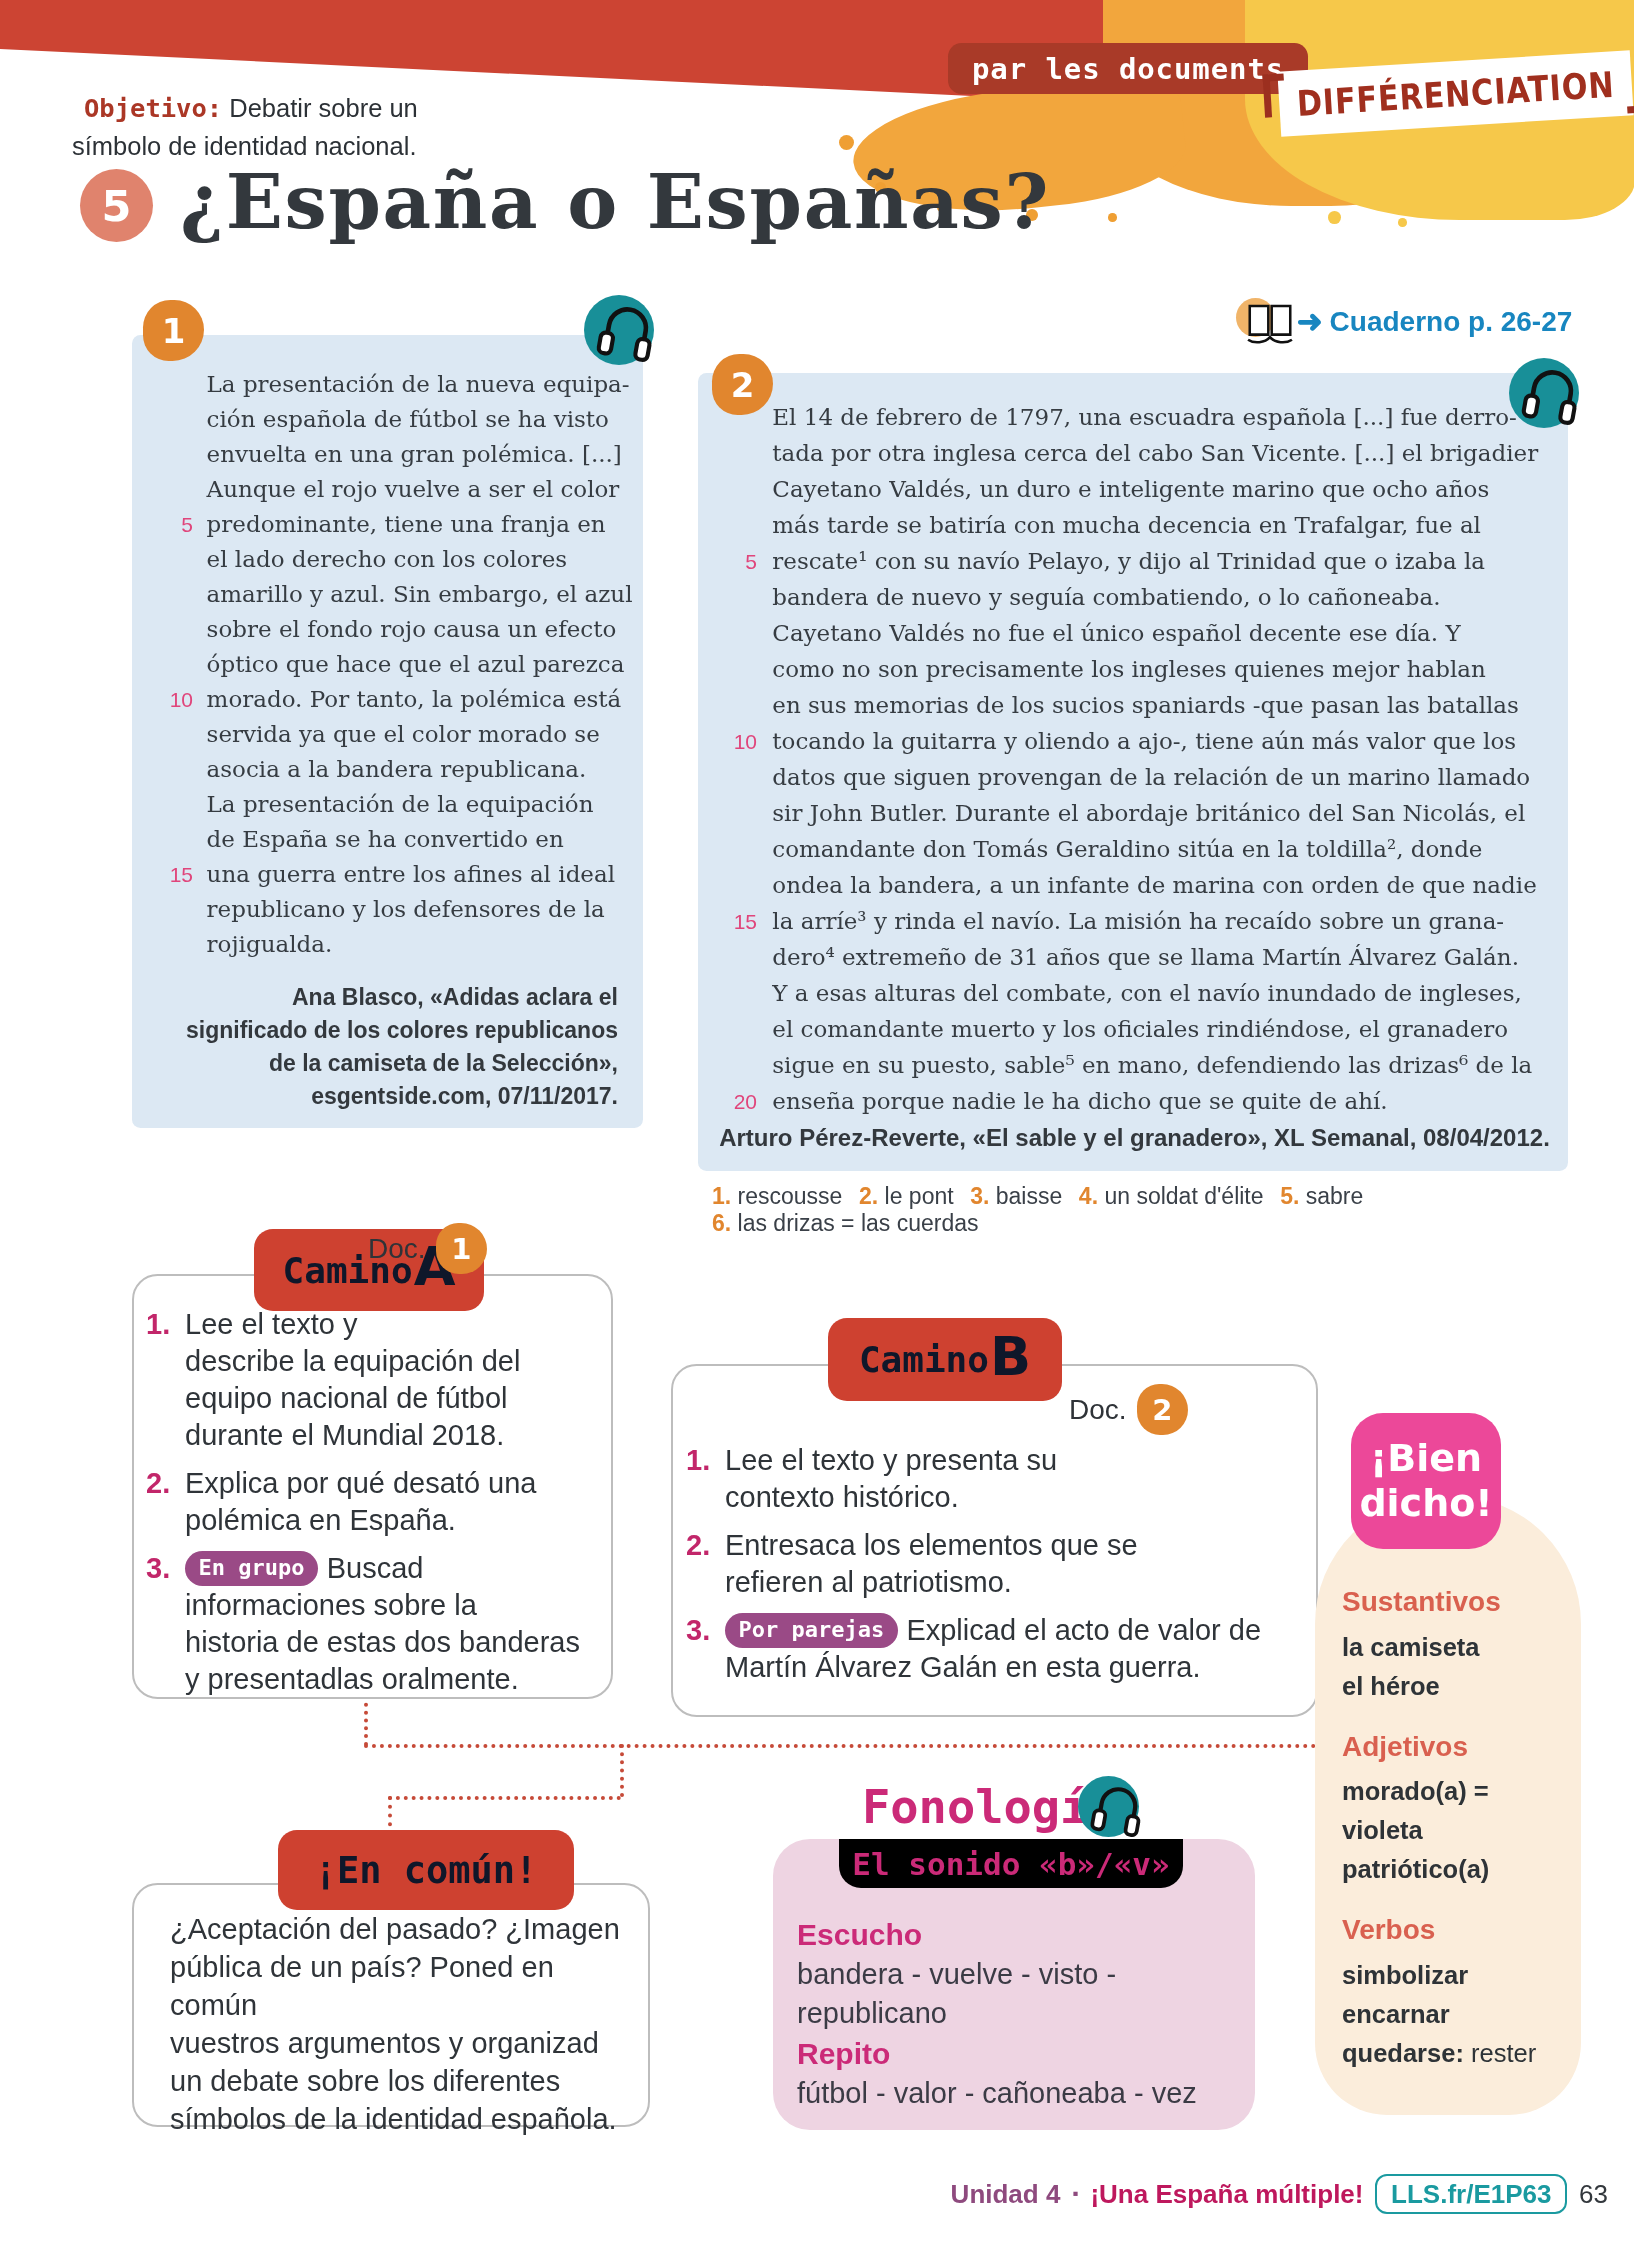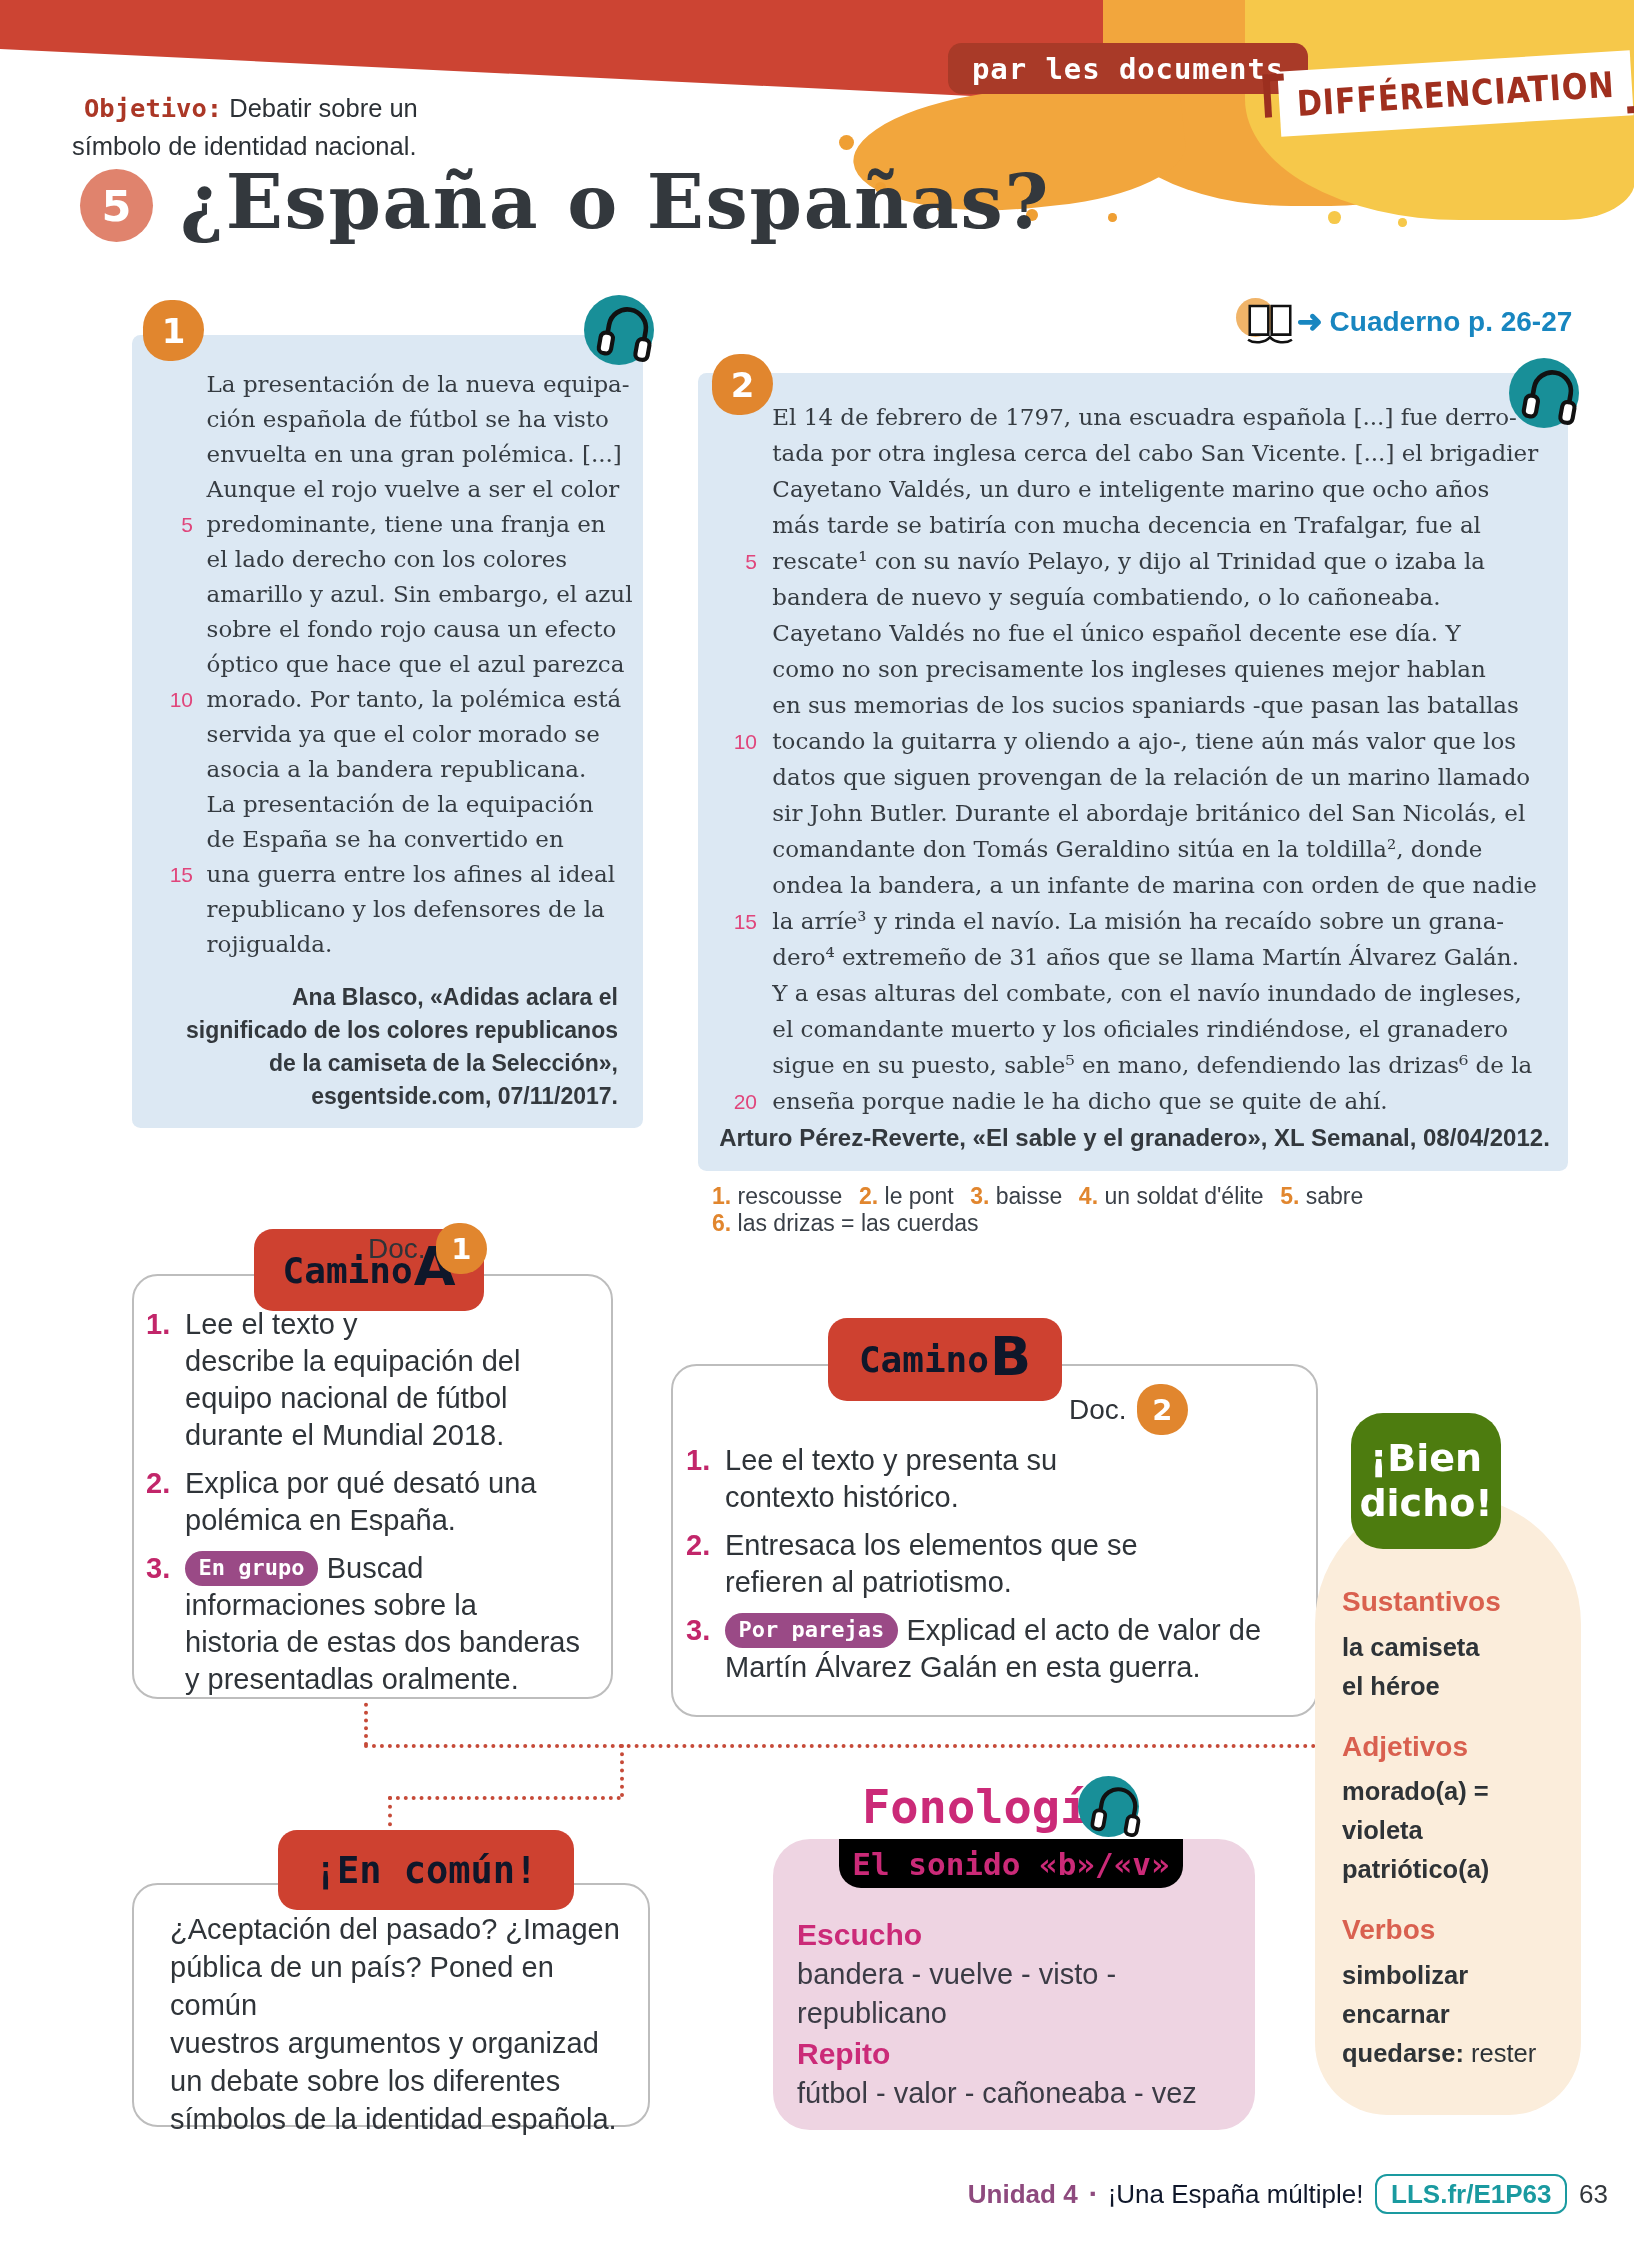--- a/index.html
+++ b/index.html
@@ -116,21 +116,21 @@
   #fono-notch{left:839px;top:1839px;width:344px;height:49px;background:#000000;border-radius:0 0 22px 22px;
               display:flex;align-items:center;justify-content:center;z-index:2}
   #fono-notch span{font-family:"DejaVu Sans Mono",monospace;font-weight:bold;font-size:31px;color:#cb2a78}
   #fono-content{left:797px;top:1914px;width:443px;z-index:2}
   .fono-h{font-weight:bold;font-size:30px;color:#cb2a78;line-height:41px}
   .fono-w{font-size:29px;color:#3b3b45;line-height:39px;white-space:pre-line}
 
   
   #bien-box{left:1315px;top:1496px;width:266px;height:619px;background:#fbeddb;
             border-radius:128px 128px 72px 72px}
-  #bien-badge{left:1351px;top:1413px;width:150px;height:136px;background:#4d7c0f;border-radius:32px;
+  #bien-badge{left:1351px;top:1413px;width:150px;height:136px;background:#ec4899;border-radius:32px;
               color:#fff;display:flex;flex-direction:column;align-items:center;justify-content:center;
               font-family:"DejaVu Sans",sans-serif;font-weight:bold;font-size:38px;line-height:45px;z-index:2}
   #bien-content{left:1342px;top:1585px;width:225px;z-index:2}
   .vh{color:#d9604f;font-weight:bold;font-size:28px;margin:24px 0 8.5px;line-height:34px}
   .vh:first-child{margin-top:0}
   .vi{font-weight:bold;font-size:25.5px;line-height:39px;color:#2e3337}
   .vi .reg{font-weight:normal}
 
   
   .dot-v{position:absolute;width:0;border-left:4.3px dotted #c64a38}
@@ -139,21 +139,21 @@
   #seg-b{left:1418px;top:1713px;height:34px}
   #seg-j{left:620px;top:1744px;height:53px}
   #seg-c{left:388px;top:1796px;height:39px}
   #seg-h1{left:364px;top:1744px;width:1056px}
   #seg-h2{left:388px;top:1796px;width:233px}
 
   
   #footer{top:2174px;right:27px;display:flex;align-items:center;gap:12px;font-size:26px}
   #footer .f-unit{color:#8e4a7e;font-weight:bold}
   #footer .f-bullet{color:#8e4a7e;font-size:17px}
-  #footer .f-title{color:#0f172a;font-weight:normal}
+  #footer .f-title{color:#be185d;font-weight:bold}
   #footer .f-code{border:2.6px solid #1a9aa0;border-radius:12px;padding:2.6px 13.6px;color:#1a9aa0;font-weight:bold}
   #footer .f-page{color:#33383d}
 </style>
 </head>
 <body>
 
 <div class="abs" id="red-band"></div>
 <div class="blob" id="blob-orange"></div>
 <div class="blob" id="blob-yellow"></div>
 <div class="blob" id="blob-orange-left"></div>

